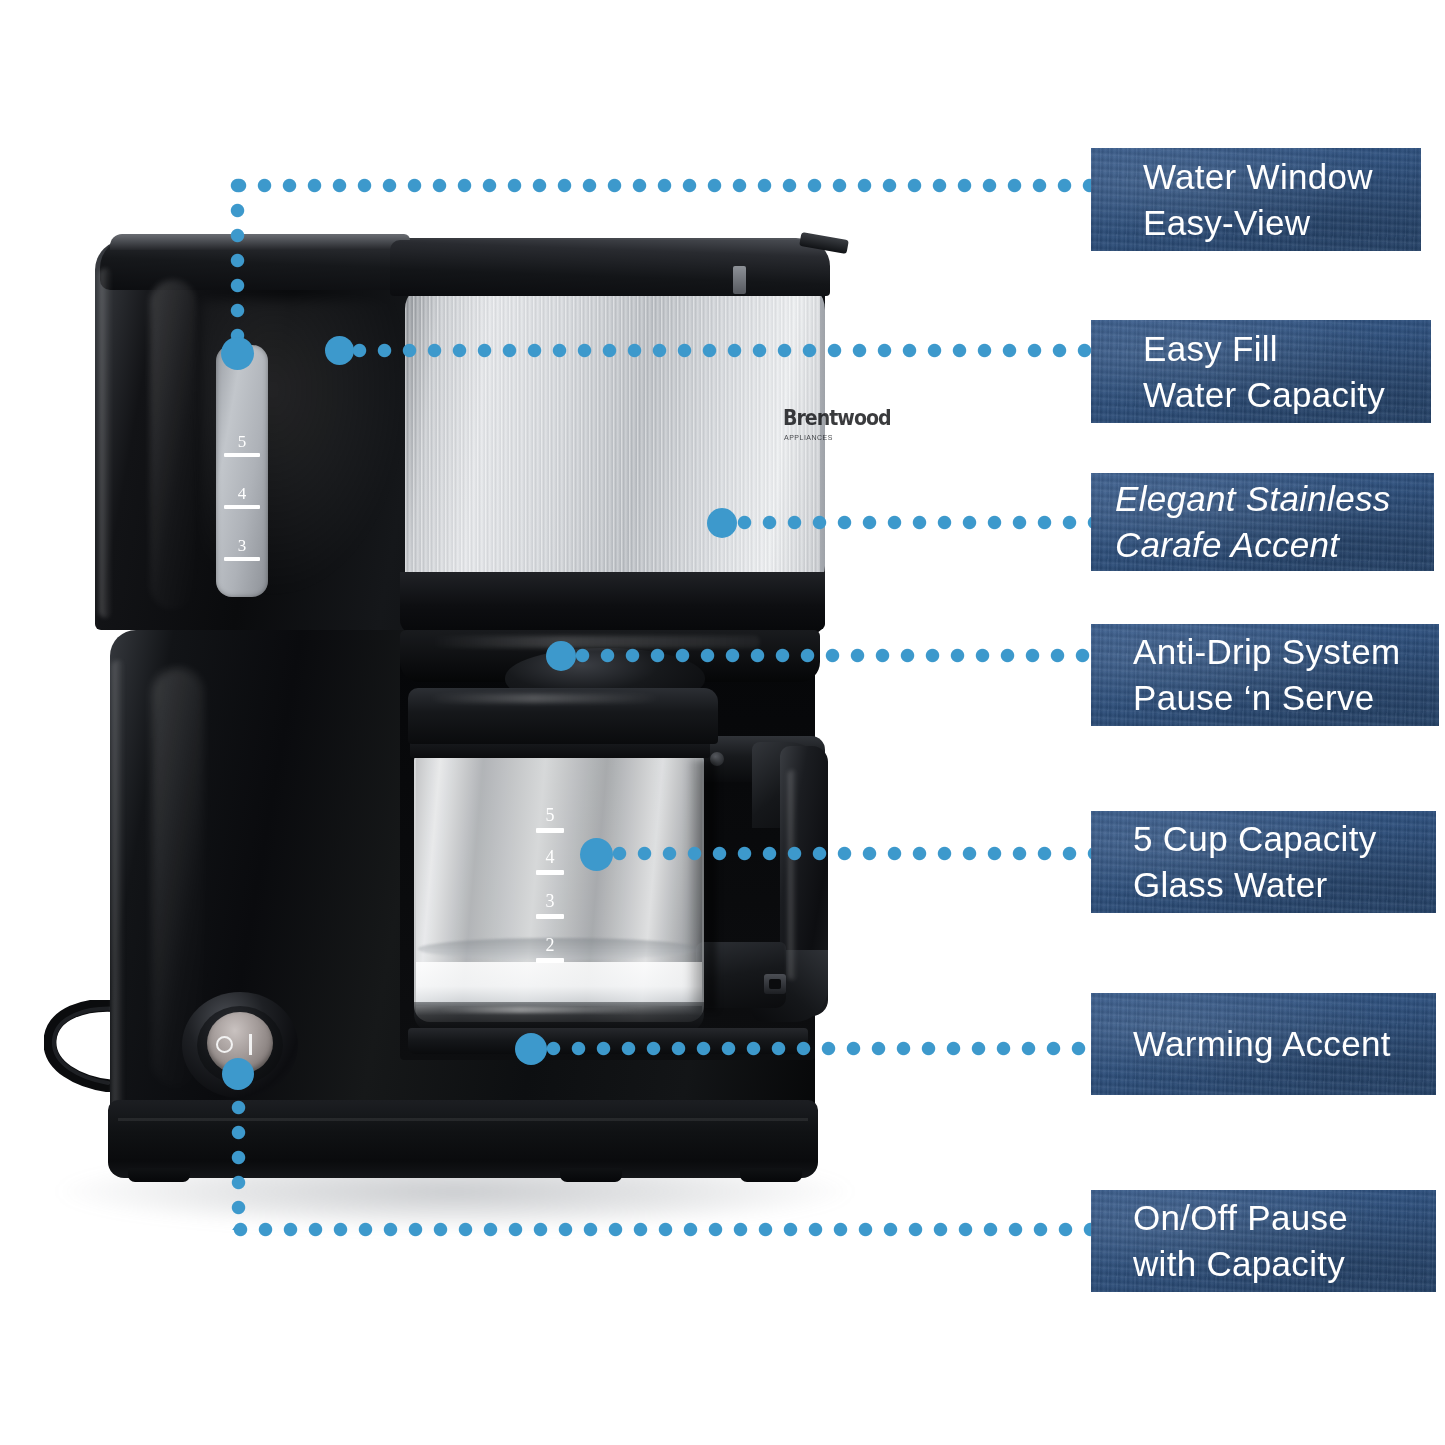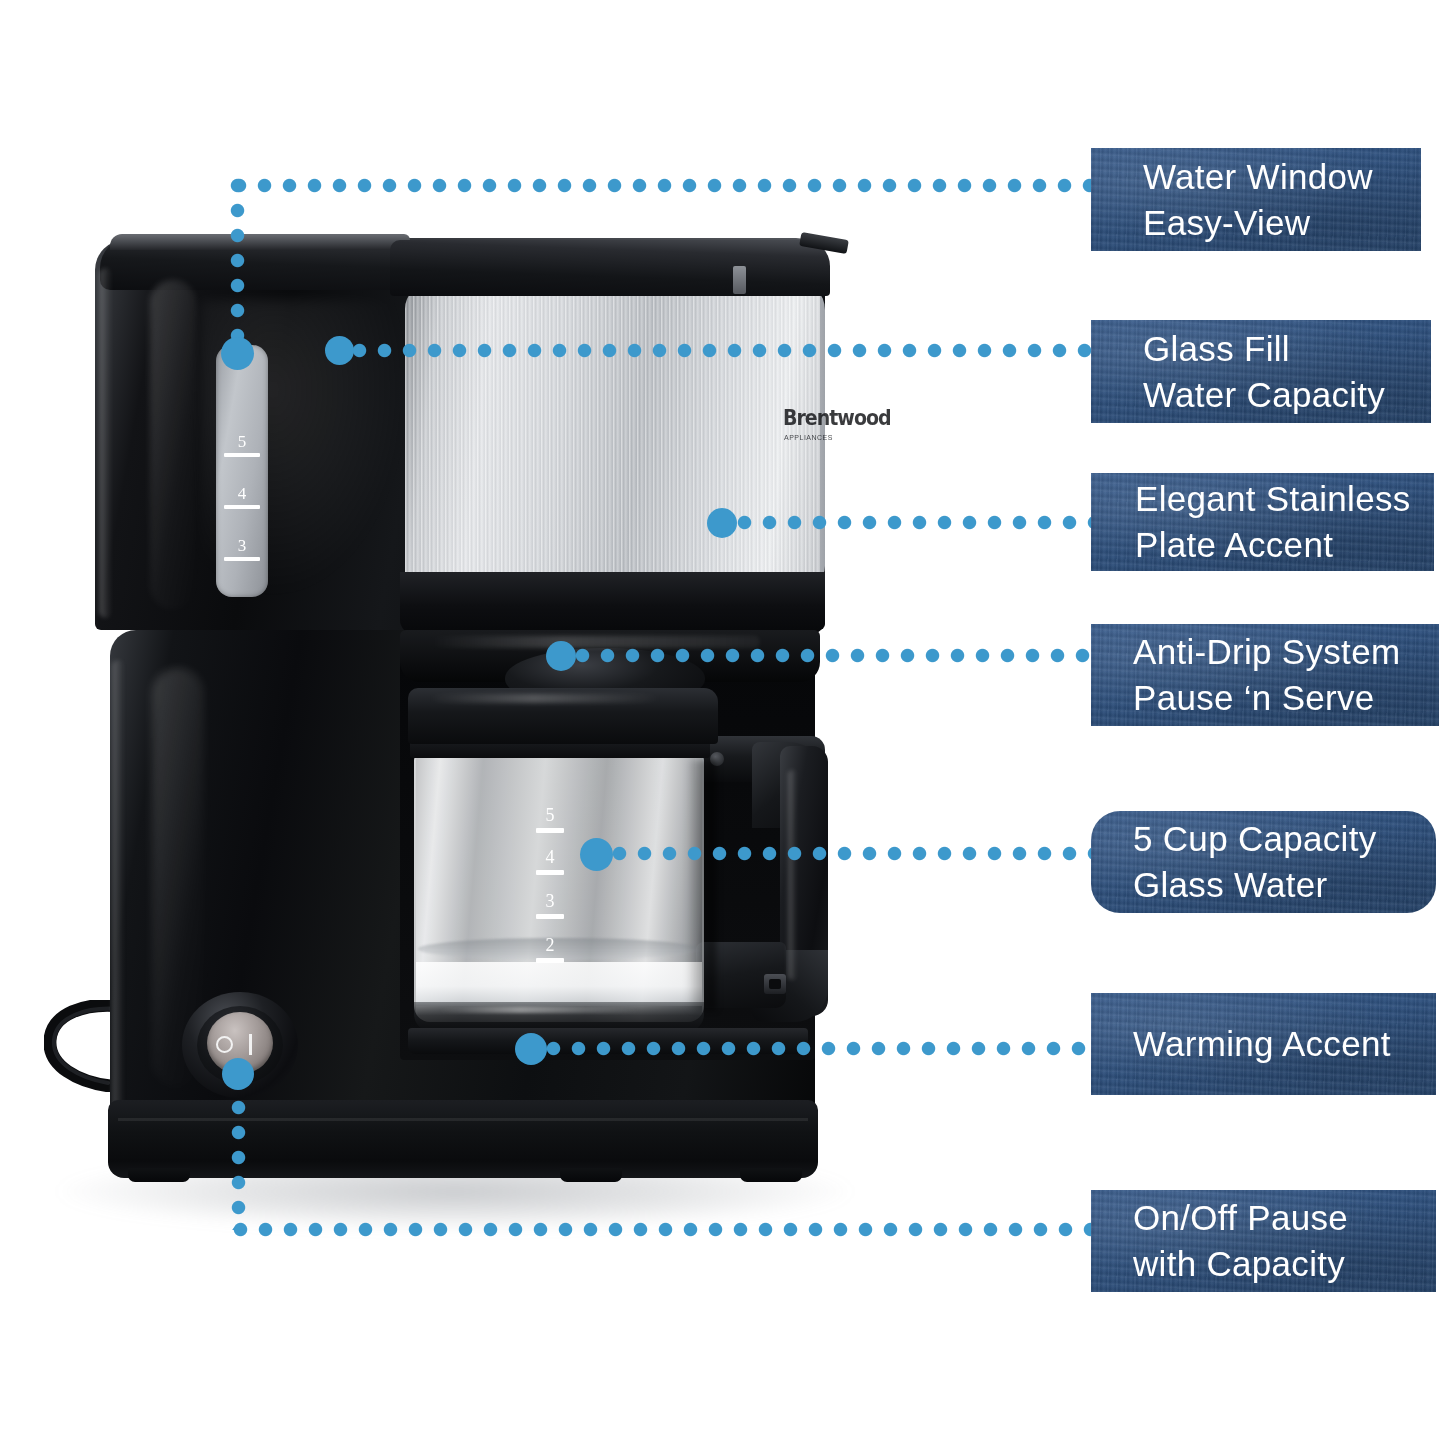--- a/index.html
+++ b/index.html
@@ -600,35 +600,35 @@
   <div class="dotcol" style="left:231px; top:1075px; height:155px;"></div>
   <div class="dotrow" style="left:233px; top:1222px; width:859px;"></div>
   <div class="bigdot" style="left:222px; top:1058px; width:32px; height:32px;"></div>
 
   <div class="callout" style="left:1091px; top:148px; width:330px; height:103px;">
     <div class="ln">Water Window</div>
     <div class="ln">Easy-View</div>
   </div>
 
   <div class="callout" style="left:1091px; top:320px; width:340px; height:103px;">
-    <div class="ln">Glass Fill</div>
+    <div class="ln">Easy Fill</div>
     <div class="ln">Water Capacity</div>
   </div>
 
-  <div class="callout" style="left:1091px; top:473px; width:343px; height:98px; padding-left:44px;">
+  <div class="callout" style="left:1091px; top:473px; width:343px; height:98px; padding-left:24px;font-style:italic;">
     <div class="ln">Elegant Stainless</div>
-    <div class="ln">Plate Accent</div>
+    <div class="ln">Carafe Accent</div>
   </div>
 
   <div class="callout" style="left:1091px; top:624px; width:348px; height:102px; padding-left:42px;">
     <div class="ln">Anti-Drip System</div>
     <div class="ln">Pause ‘n Serve</div>
   </div>
 
-  <div class="callout" style="left:1091px; top:811px; width:345px; height:102px; padding-left:42px;border-radius:29px;">
+  <div class="callout" style="left:1091px; top:811px; width:345px; height:102px; padding-left:42px;">
     <div class="ln">5 Cup Capacity</div>
     <div class="ln">Glass Water</div>
   </div>
 
   <div class="callout" style="left:1091px; top:993px; width:345px; height:102px; padding-left:42px;">
     <div class="ln">Warming Accent</div>
   </div>
 
   <div class="callout" style="left:1091px; top:1190px; width:345px; height:102px; padding-left:42px;">
     <div class="ln">On/Off Pause</div>

